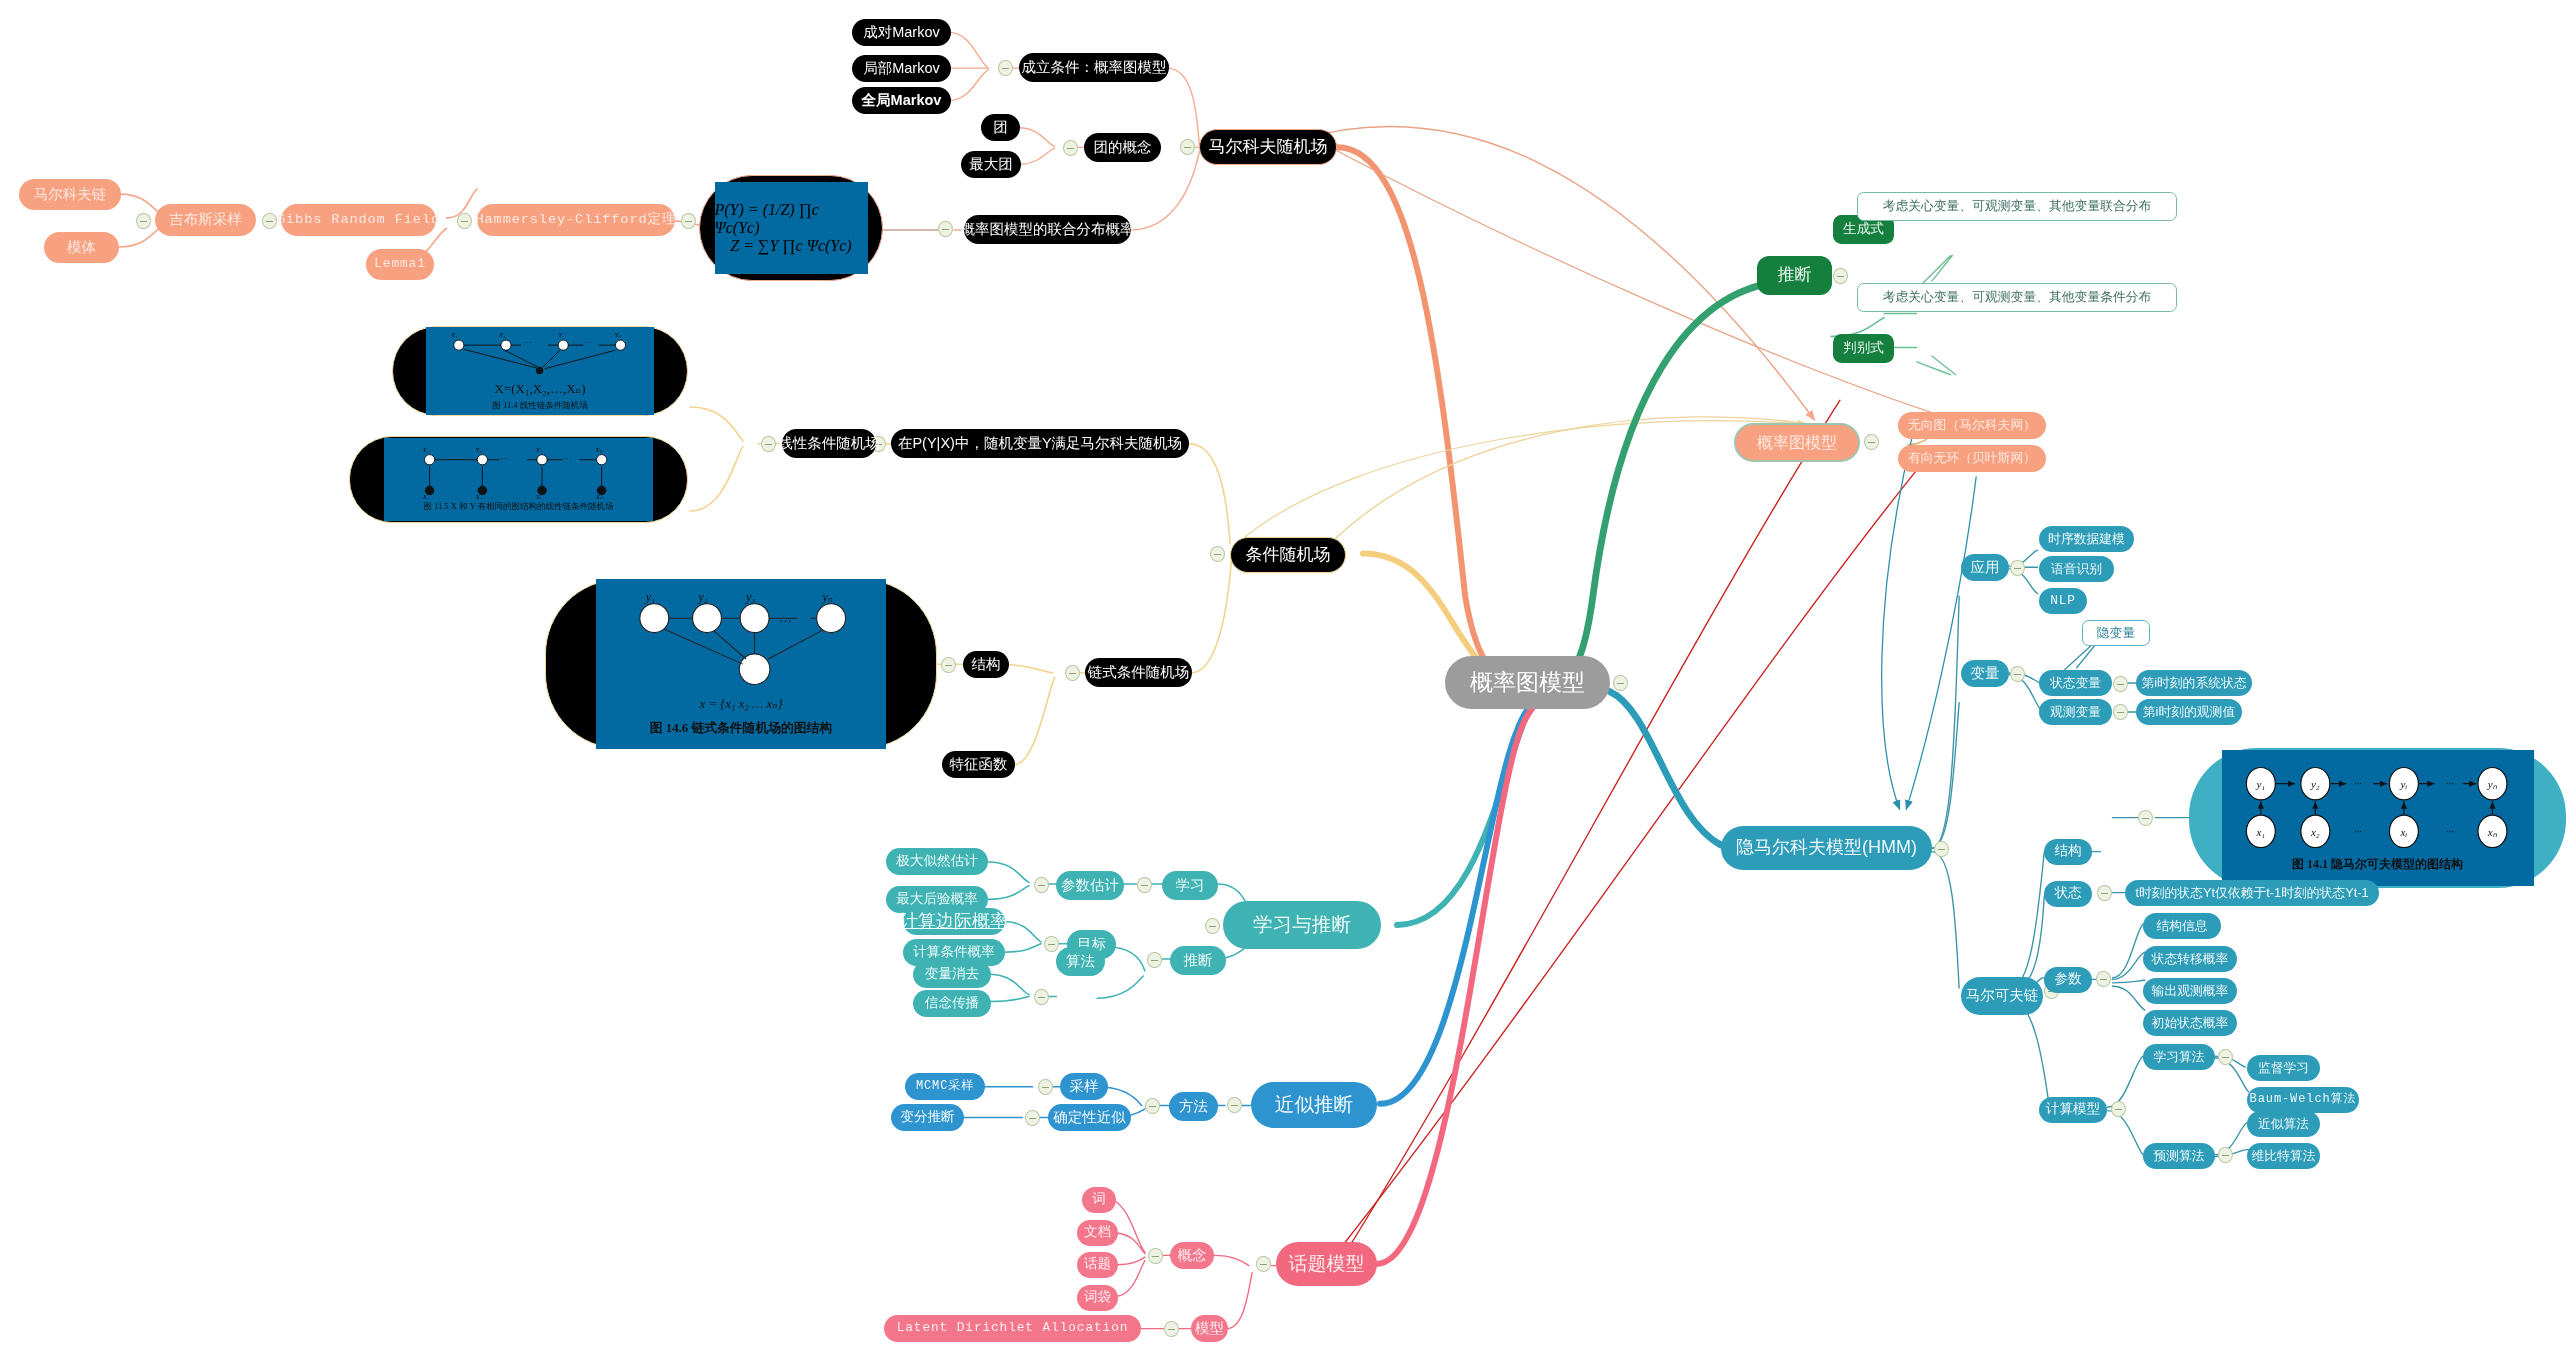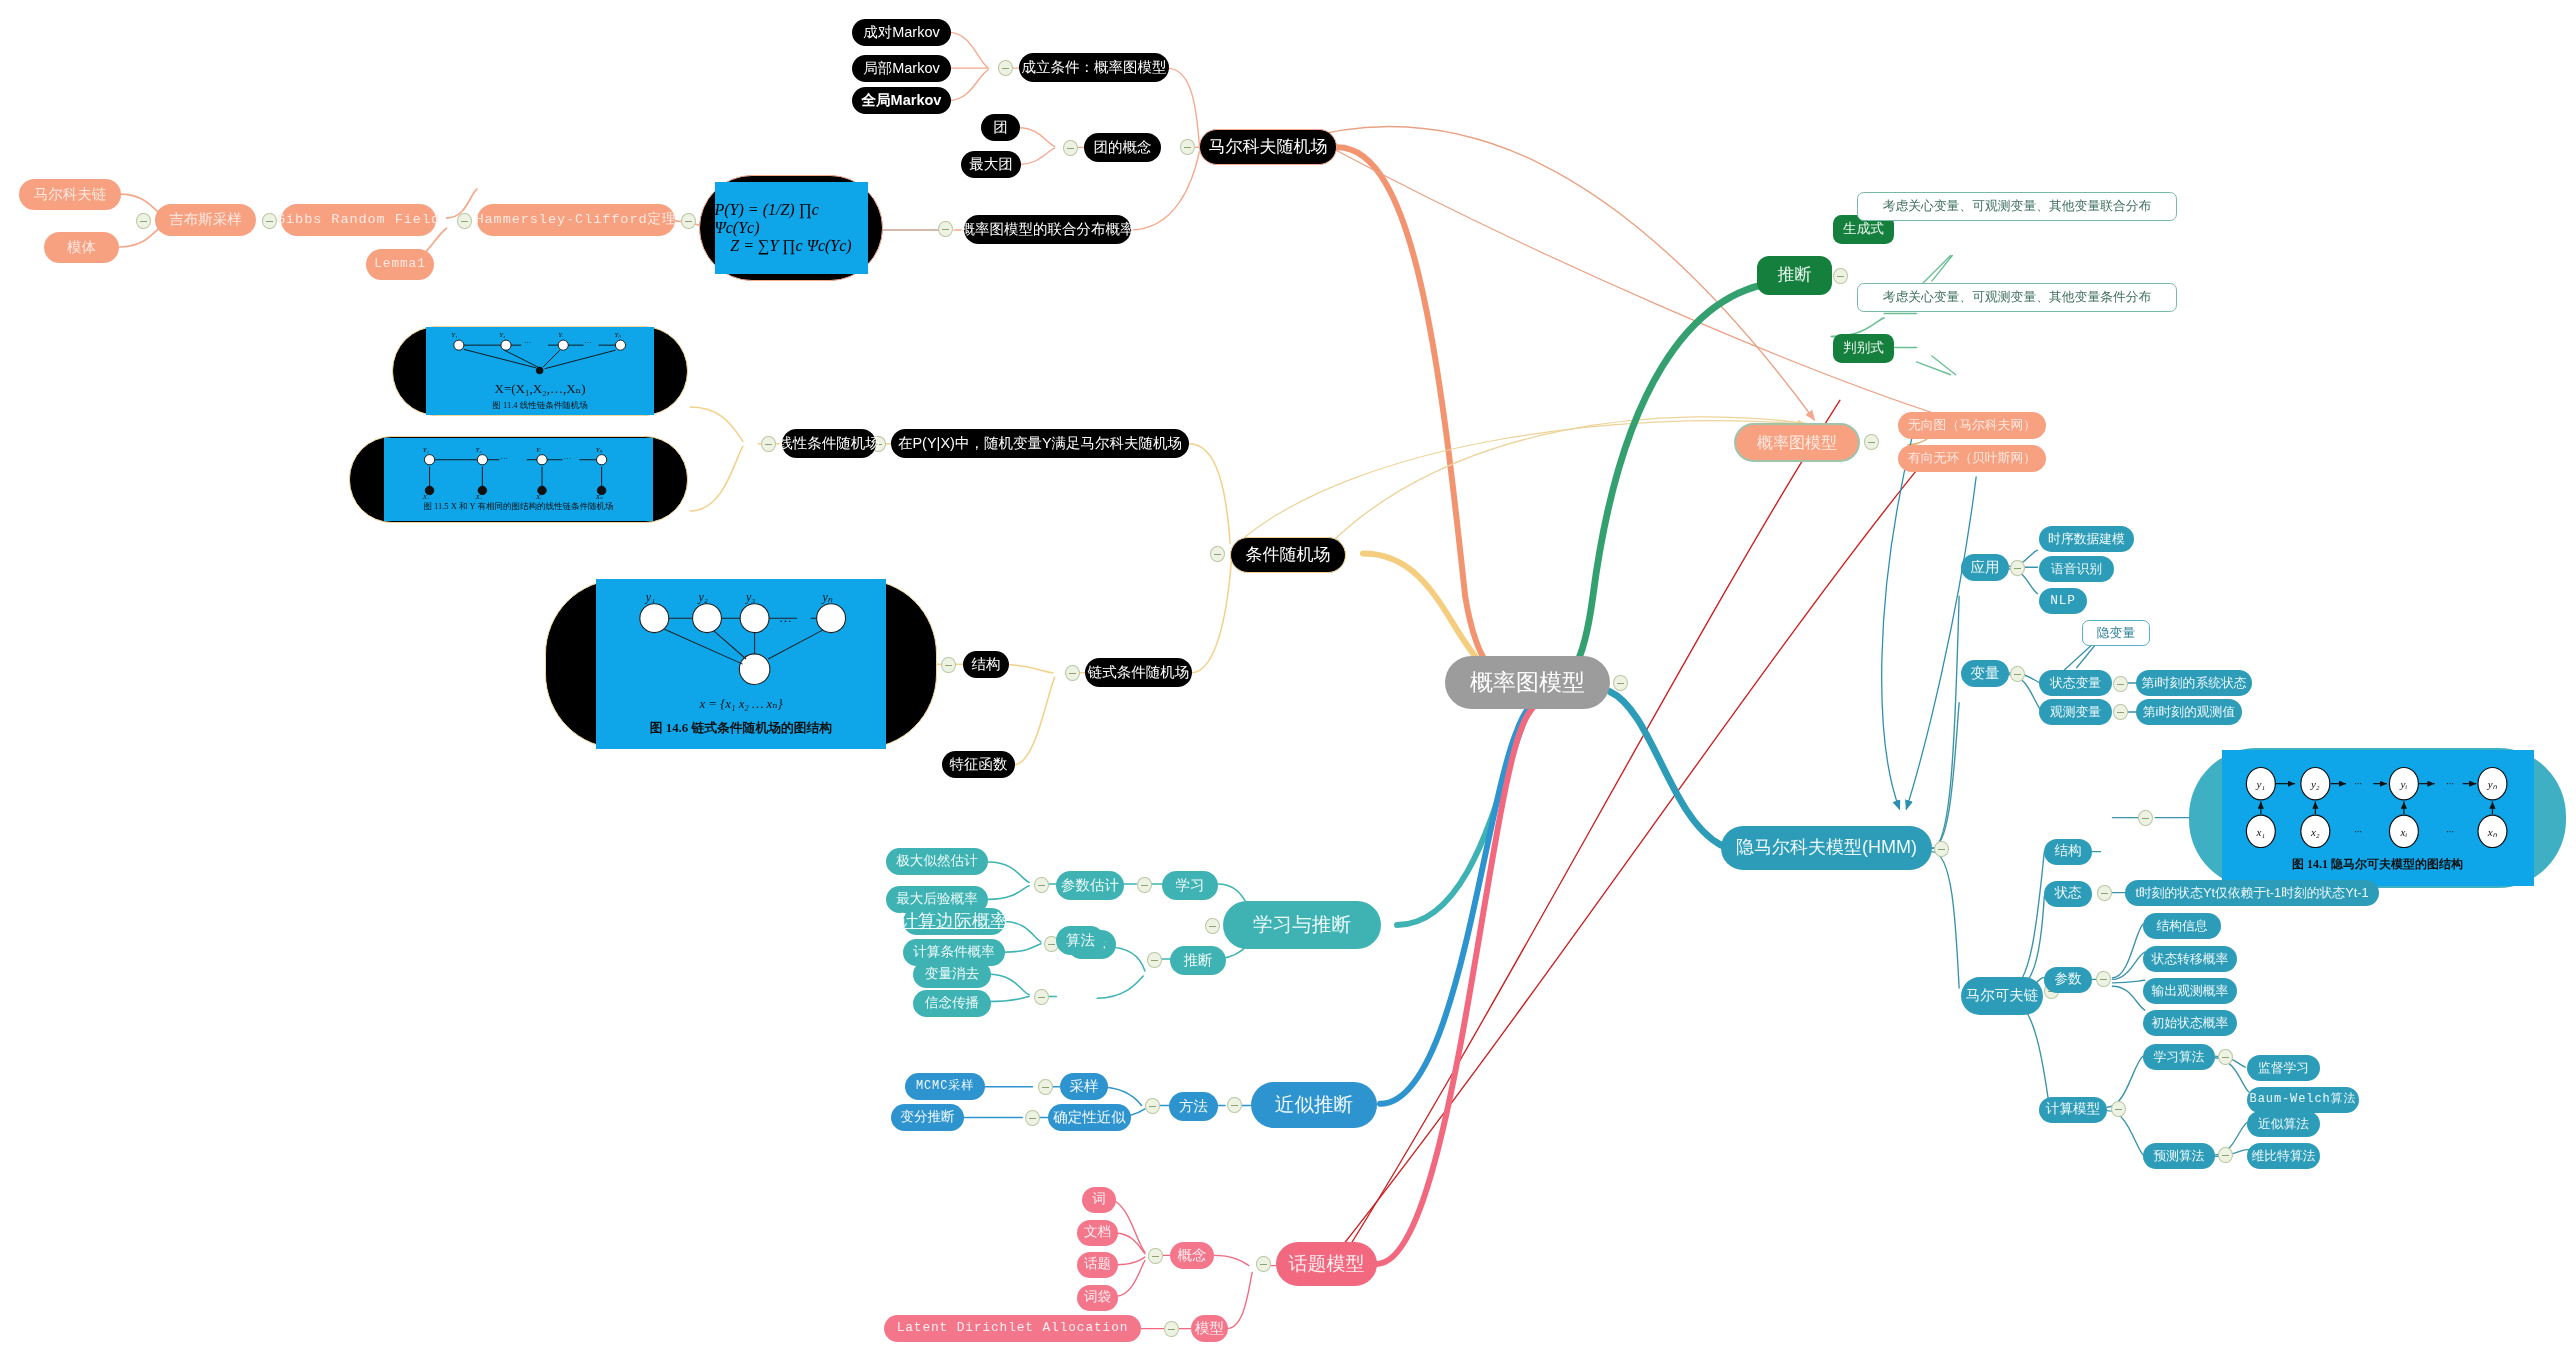--- a/index.html
+++ b/index.html
@@ -25,21 +25,21 @@
   .t-cyan-out{background:#fff;color:#2b7f96;border:1.7px solid #57b0c3;border-radius:6.8px;}
   .t-pink{background:#f2697f;color:#fdeef1;}
   .t-pink-l{background:#f4768b;color:#fdeef1;}
   .t-grey{background:#9c9c9c;color:#ffffff;}
 
   .imgnode{position:absolute;background:#000;border-radius:68px;display:flex;
            align-items:center;justify-content:center;box-sizing:border-box;}
   .imgnode.ye{border:1.7px solid #f1d79a;}
   .imgnode.or{border:1.7px solid #f4a98d;}
   .imgnode.cy{background:#3fb0c4;border-radius:60px;}
-  .imgnode .sheet{background:#0ea5e9;display:flex;flex-direction:column;align-items:center;
+  .imgnode .sheet{background:#0369a1;display:flex;flex-direction:column;align-items:center;
                   justify-content:center;}
   .cap{font-family:"Liberation Serif","DejaVu Serif",serif;color:#111;text-align:center;}
 
   .collapse{position:absolute;width:14.5px;height:16px;border-radius:50%;
             background:#eef2e2;border:0.9px solid #b9c7a4;box-sizing:border-box;}
   .collapse:after{content:"";position:absolute;left:2.6px;right:2.6px;top:6.8px;height:1.3px;background:#8fa177;}
 
   .mono{font-family:"Liberation Mono","DejaVu Sans Mono",monospace;letter-spacing:0.9px;}
   .serif{font-family:"Liberation Serif","DejaVu Serif",serif;}
 </style>
@@ -469,21 +469,21 @@
     <span>目标</span>
     </div>
   <div class="collapse" style="left:1044px;top:936px;"></div>
   <div class="node pill t-teal" style="left:903px;top:908px;width:102px;height:27px;font-size:18px;text-decoration:underline;">
     <span>计算边际概率</span>
     </div>
   <div class="node pill t-teal" style="left:903px;top:939px;width:102px;height:27px;font-size:13.6px;">
     <span>计算条件概率</span>
     </div>
 
-  <div class="node pill t-teal" style="left:1056px;top:926px;width:49px;height:29px;font-size:14.5px;justify-content:center;">
+  <div class="node pill t-teal" style="left:1056px;top:947px;width:49px;height:29px;font-size:14.5px;justify-content:center;">
     <span>算法</span>
     </div>
   <div class="collapse" style="left:1034px;top:989px;"></div>
   <div class="node pill t-teal" style="left:913px;top:961px;width:78px;height:27px;font-size:13.6px;">
     <span>变量消去</span>
     </div>
   <div class="node pill t-teal" style="left:913px;top:990px;width:78px;height:27px;font-size:13.6px;">
     <span>信念传播</span>
     </div>
 

